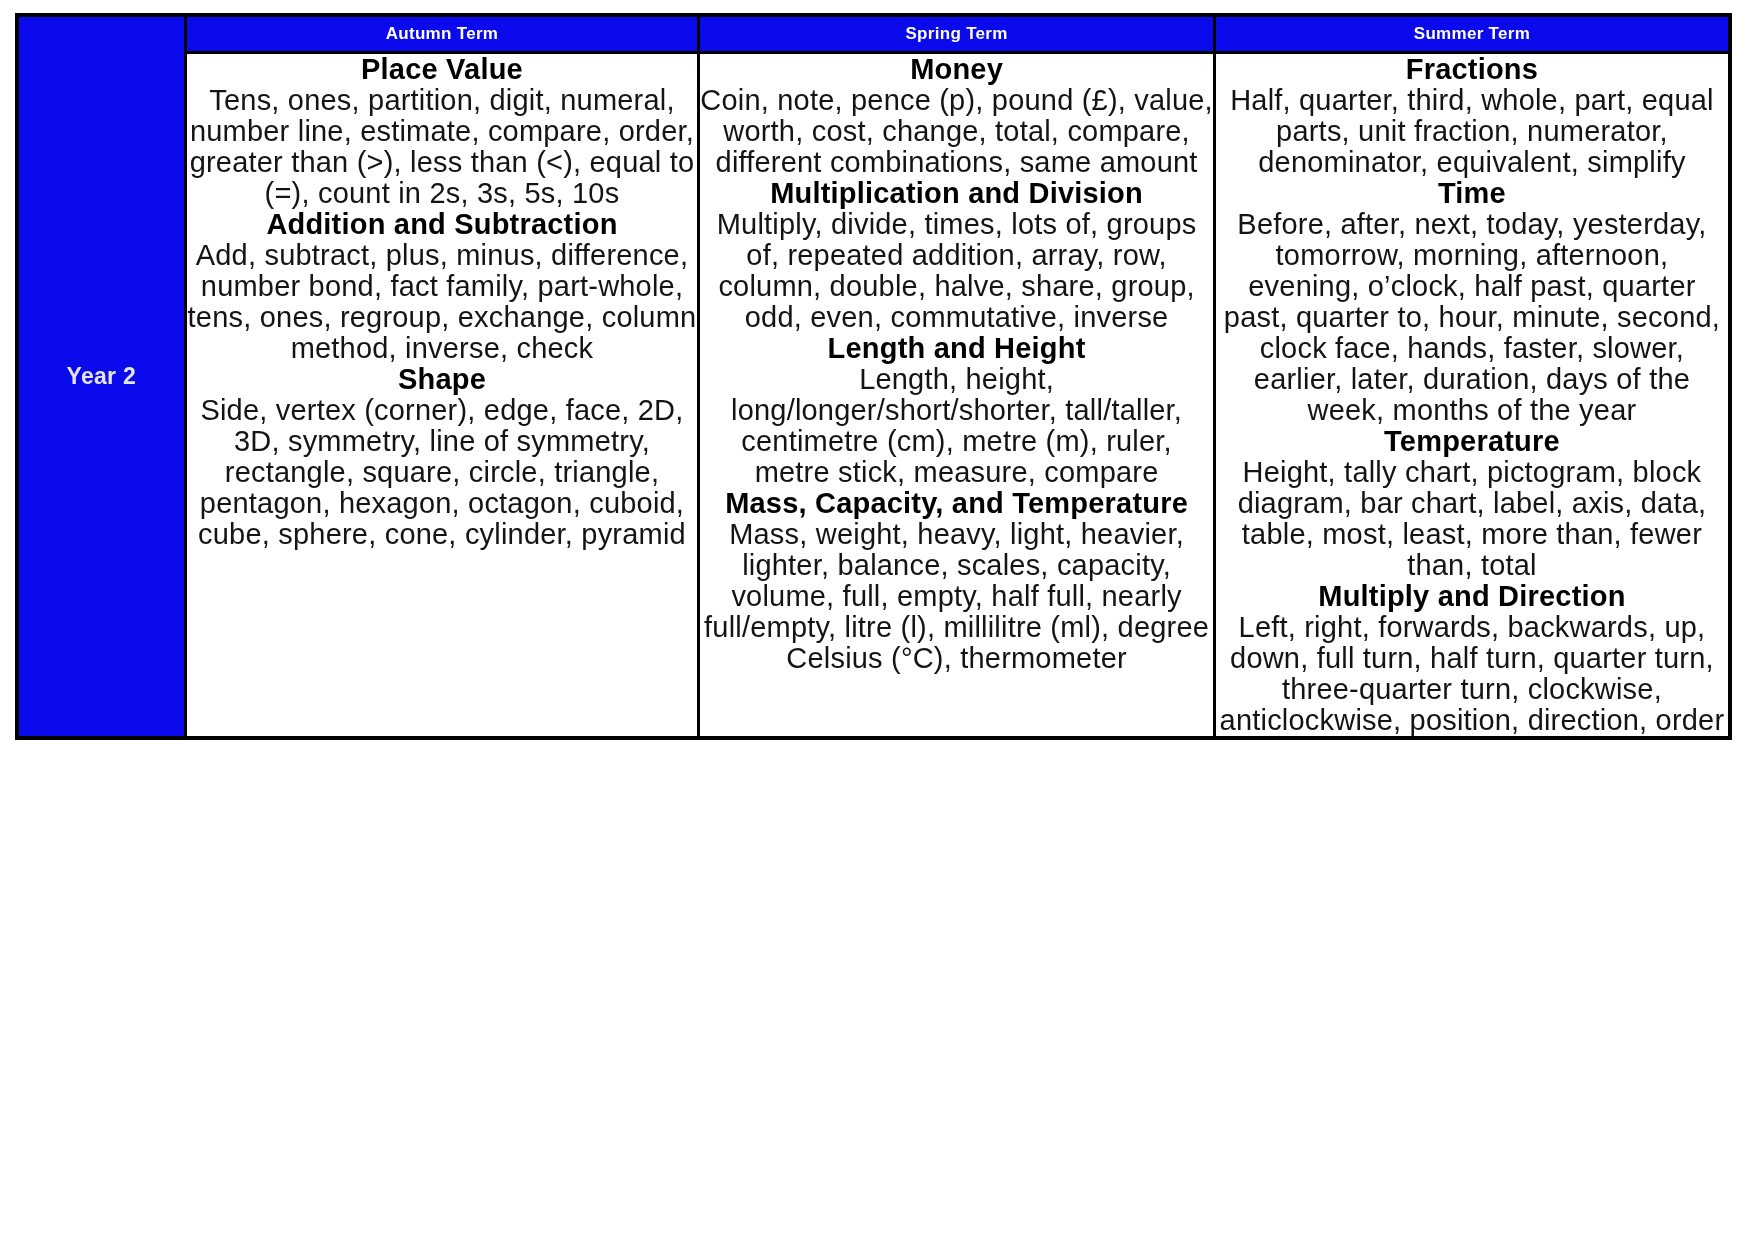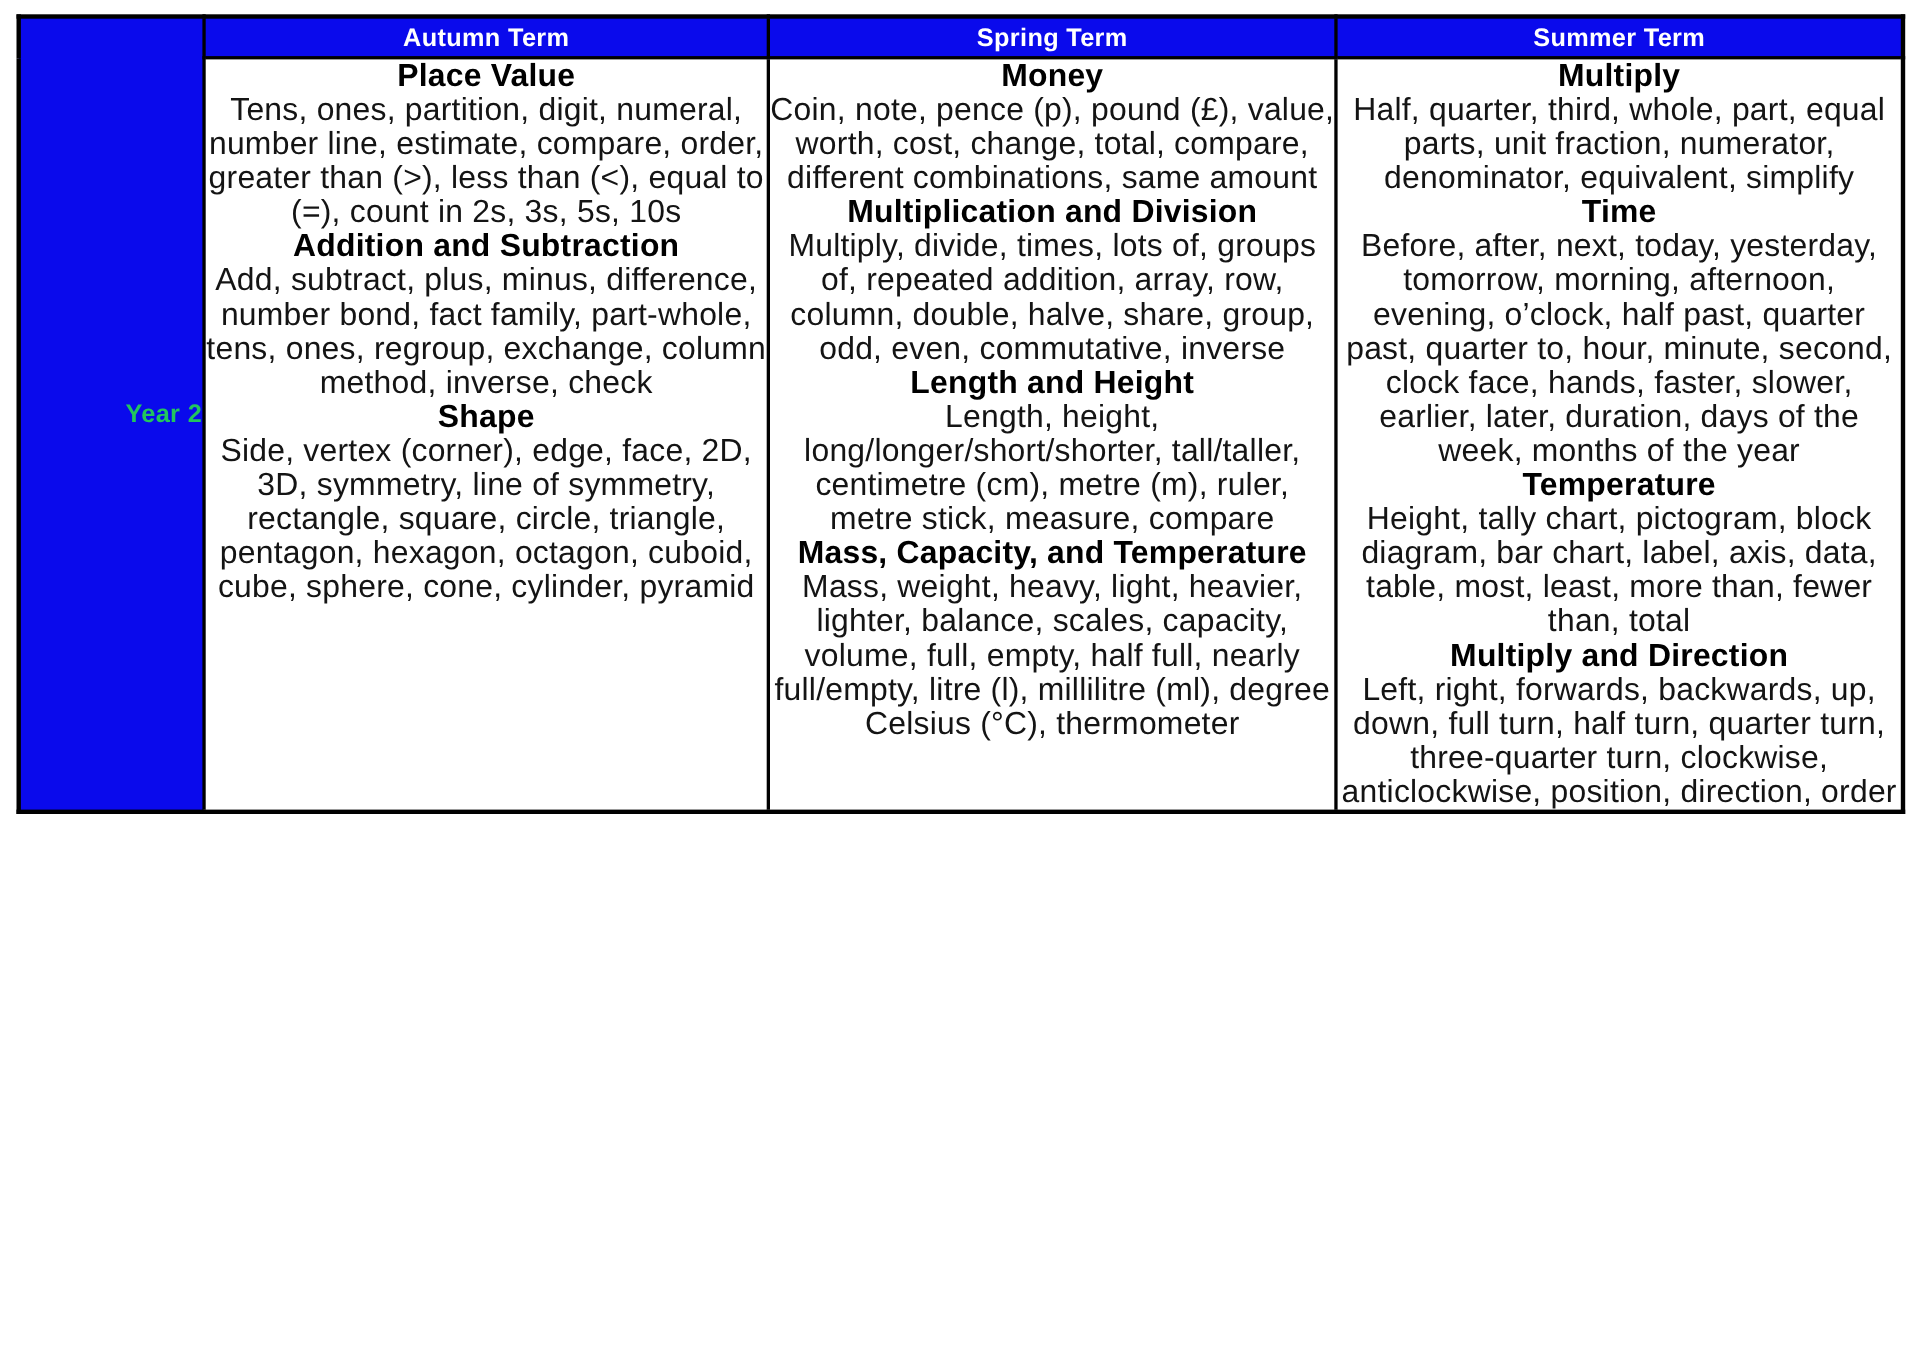--- a/index.html
+++ b/index.html
@@ -28,33 +28,33 @@
   table.vocab td, table.vocab th {
     border: 3px solid #000000;
     padding: 0;
   }
   table.vocab {
     border: 4px solid #000000;
   }
   .year-cell {
     width: 168px;
     background: #0a0aec;
-    color: #22c55e;
+    color: #e5e5e5;
     font-weight: bold;
     font-size: 23px;
-    text-align: right;
+    text-align: center;
     vertical-align: middle;
     letter-spacing: 0.3px;
   }
   th.term-header {
     height: 34px;
     background: #0a0aec;
     color: #ffffff;
     font-weight: bold;
-    font-size: 23px;
+    font-size: 17px;
     text-align: center;
     vertical-align: middle;
     letter-spacing: 0.3px;
   }
   td.term-cell {
     height: 682px;
     vertical-align: top;
     text-align: center;
     font-size: 29px;
     line-height: 31px;
@@ -101,21 +101,21 @@
             <div class="section-heading">Money</div>
             <div class="section-words">Coin, note, pence (p), pound (£), value, worth, cost, change, total, compare, different combinations, same amount</div>
             <div class="section-heading">Multiplication and Division</div>
             <div class="section-words">Multiply, divide, times, lots of, groups of, repeated addition, array, row, column, double, halve, share, group, odd, even, commutative, inverse</div>
             <div class="section-heading">Length and Height</div>
             <div class="section-words">Length, height, long/longer/short/shorter, tall/taller, centimetre (cm), metre (m), ruler, metre stick, measure, compare</div>
             <div class="section-heading">Mass, Capacity, and Temperature</div>
             <div class="section-words">Mass, weight, heavy, light, heavier, lighter, balance, scales, capacity, volume, full, empty, half full, nearly full/empty, litre (l), millilitre (ml), degree Celsius (°C), thermometer</div>
           </td>
         <td class="term-cell">
-            <div class="section-heading">Multiply</div>
+            <div class="section-heading">Fractions</div>
             <div class="section-words">Half, quarter, third, whole, part, equal parts, unit fraction, numerator, denominator, equivalent, simplify</div>
             <div class="section-heading">Time</div>
             <div class="section-words">Before, after, next, today, yesterday, tomorrow, morning, afternoon, evening, o’clock, half past, quarter past, quarter to, hour, minute, second, clock face, hands, faster, slower, earlier, later, duration, days of the week, months of the year</div>
             <div class="section-heading">Temperature</div>
             <div class="section-words">Height, tally chart, pictogram, block diagram, bar chart, label, axis, data, table, most, least, more than, fewer than, total</div>
             <div class="section-heading">Multiply and Direction</div>
             <div class="section-words">Left, right, forwards, backwards, up, down, full turn, half turn, quarter turn, three-quarter turn, clockwise, anticlockwise, position, direction, order</div>
           </td>
       </tr>
     </tbody>

